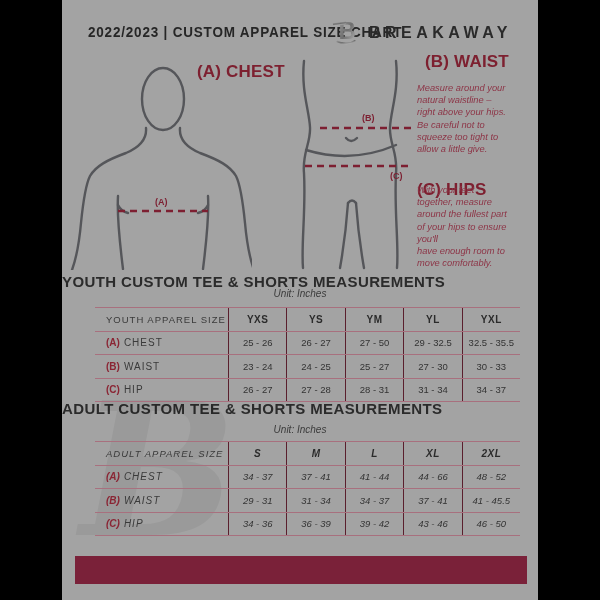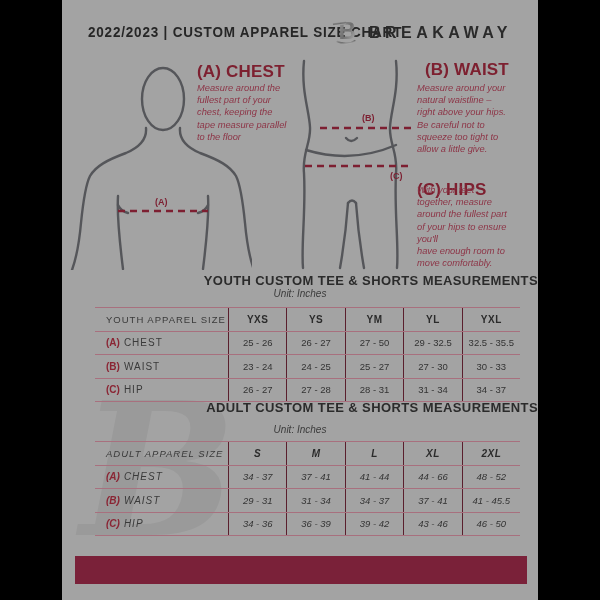--- a/index.html
+++ b/index.html
@@ -28,22 +28,22 @@
     position:absolute;font-size:17px;font-weight:bold;color:#7d2030;
     letter-spacing:0.2px;white-space:nowrap;
   }
   .ins-body{
     position:absolute;font-size:9.3px;font-style:italic;color:#8d3547;
     line-height:12.2px;white-space:pre-line;
   }
   .fig{position:absolute;}
   
   .sec-title{
-    position:absolute;left:0;width:100%;text-align:right;
-    font-size:13px;font-weight:bold;letter-spacing:0.4px;color:#2b2b2b;
+    position:absolute;left:0;width:100%;text-align:left;
+    font-size:15px;font-weight:bold;letter-spacing:0.4px;color:#2b2b2b;
   }
   .sec-unit{
     position:absolute;left:0;width:100%;text-align:center;
     font-size:10px;font-style:italic;color:#3b3b3b;
   }
   
   .size-table{
     position:absolute;left:33px;width:425px;
     border-top:1.5px solid #a8707e;z-index:2;
   }
@@ -125,27 +125,22 @@
         <path d="M68,148 Q72,143 76,148"></path>
       </g>
       <line x1="40" y1="73" x2="131" y2="73" stroke="#7d1f31" stroke-width="2.6" stroke-dasharray="7 5"></line>
       <line x1="25" y1="111" x2="133" y2="111" stroke="#7d1f31" stroke-width="2.6" stroke-dasharray="7 5"></line>
       <text x="82" y="66" font-size="9" font-weight="bold" fill="#7d1f31">(B)</text>
       <text x="110" y="124" font-size="9" font-weight="bold" fill="#7d1f31">(C)</text>
     </svg>
   </div>
 
   <div class="ins-head" style="left:135px;top:62px;">(A) CHEST</div>
-  <div class="ins-body" style="left:135px;top:82px;width:105px;">Measure around the
-fullest part of your
-chest, keeping the
-tape measure parallel
-to the floor</div>
-
-  <div class="ins-head" style="left:355px;top:60px;padding-left:8px;">(B) WAIST</div>
+
+  <div class="ins-head" style="left:355px;top:52px;padding-left:8px;">(B) WAIST</div>
   <div class="ins-body" style="left:355px;top:82px;width:115px;">Measure around your
 natural waistline –
 right above your hips.
 Be careful not to
 squeeze too tight to
 allow a little give.</div>
 
   <div class="ins-head" style="left:355px;top:180px;">(C) HIPS</div>
   <div class="ins-body" style="left:355px;top:184px;width:118px;">With your feet
 together, measure

